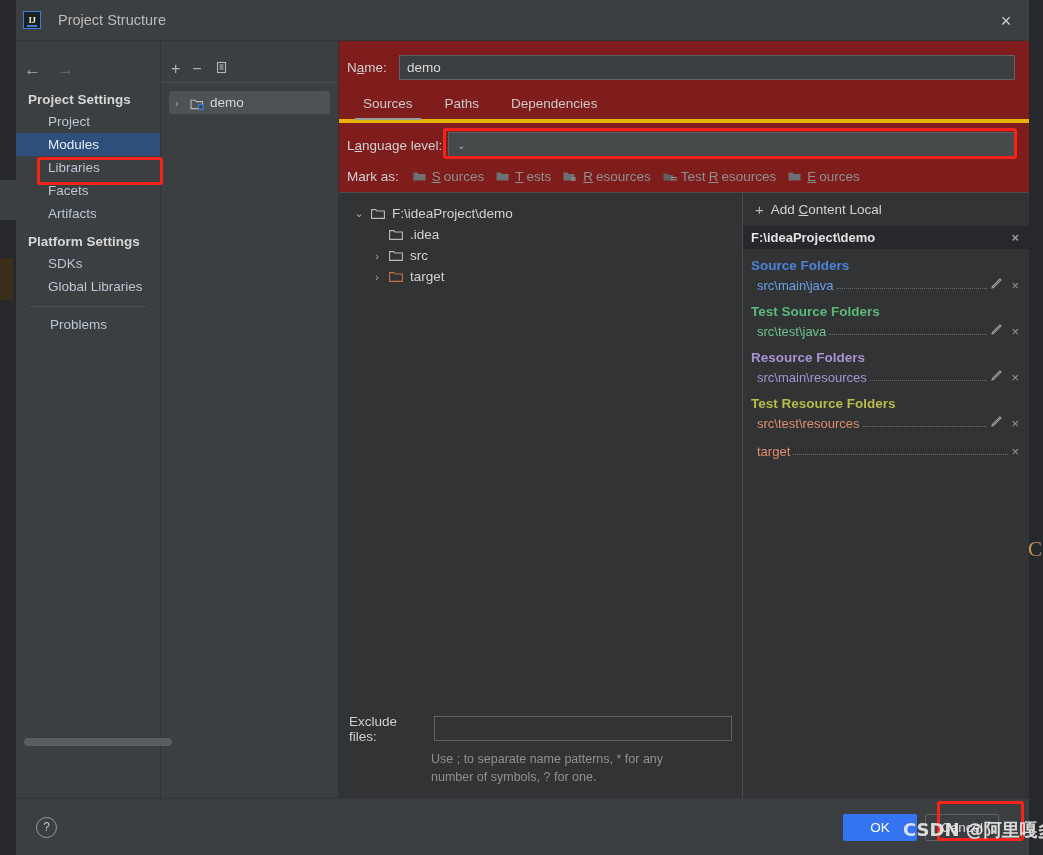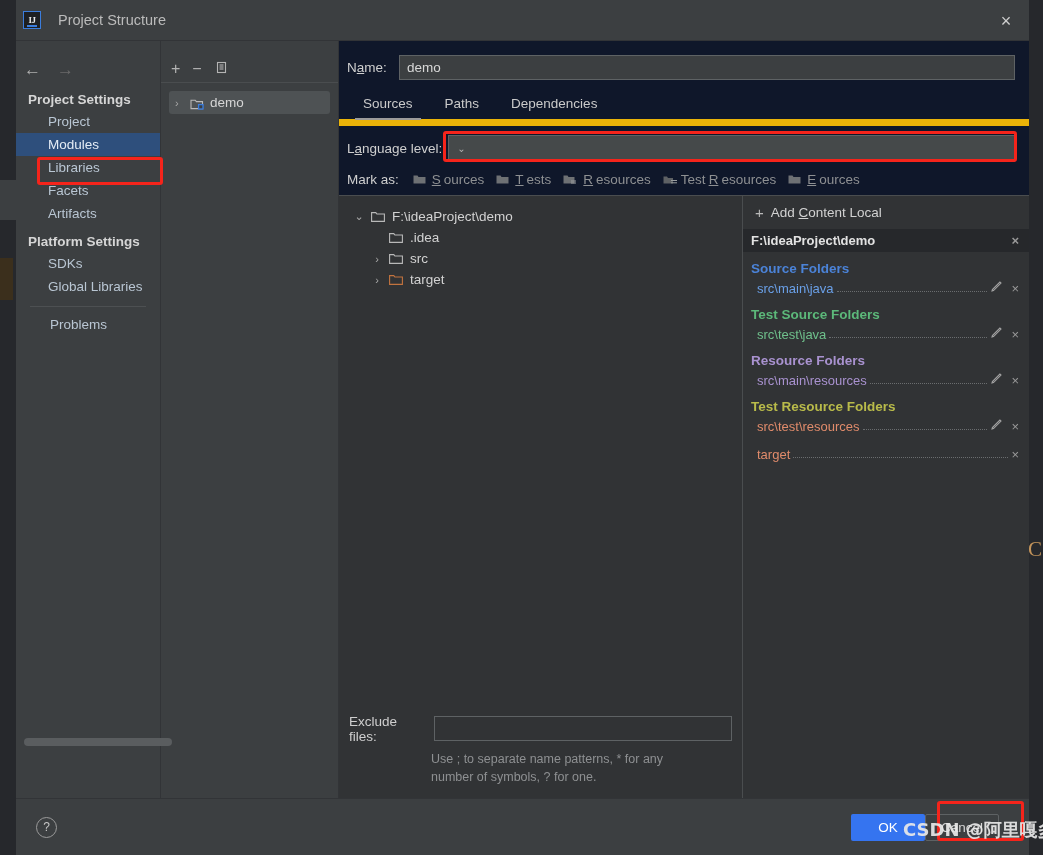--- a/index.html
+++ b/index.html
@@ -94,31 +94,31 @@
   .mod-list { padding: 8px 8px 0 8px; }
   .mod-row {
     display: flex; align-items: center; gap: 5px;
     background: #4e5254; border-radius: 3px; padding: 4px 6px; color: #d6d6d6; font-size: 13.5px;
   }
   .chev { color: #a9a9a9; font-size: 11px; width: 10px; display: inline-block; }
   .folder-glyph { position: relative; width: 15px; height: 12px; display:inline-block; }
   .folder-glyph svg { position: absolute; left: 0; top: 0; }
 
   
-  .main { flex: 1 1 auto; display: flex; flex-direction: column; min-width: 0; background: #0f172a; }
+  .main { flex: 1 1 auto; display: flex; flex-direction: column; min-width: 0; background: #7f1d1d; }
 
   .name-row { display: flex; align-items: center; padding: 14px 14px 0 8px; gap: 8px; }
   .name-label { color: #cfcfcf; font-size: 13.5px; width: 44px; }
   .name-label u { text-decoration: underline; }
   .name-input {
     flex: 1 1 auto; height: 25px; background: #3c3f41; border: 1px solid #5e6264;
     color: #d8d8d8; font-size: 13.5px; padding: 0 7px; display: flex; align-items: center;
   }
 
-  .tabs { display: flex; gap: 0; padding: 10px 0 0 8px; border-bottom: 7px solid #eab308; }
+  .tabs { display: flex; gap: 0; padding: 10px 0 0 8px; border-bottom: 4px solid #eab308; }
   .tab {
     padding: 6px 16px 8px 16px; color: #cacaca; font-size: 13.5px; position: relative;
   }
   .tab.active::after {
     content: ""; position: absolute; left: 8px; right: 8px; bottom: -1px; height: 2px; background: #9b9b9b;
   }
 
   .lang-row { display: flex; align-items: center; padding: 9px 14px 0 8px; gap: 6px; position: relative; }
   .lang-label { color: #cfcfcf; font-size: 13.5px; white-space: nowrap; }
   .combo {
@@ -168,21 +168,21 @@
   
   .footer {
     height: 57px; flex: 0 0 57px; background: #3c3f41; border-top: 1px solid #323437;
     display: flex; align-items: center; position: relative;
   }
   .help-btn {
     margin-left: 20px; width: 21px; height: 21px; border-radius: 50%;
     border: 1px solid #9b9b9b; color: #c5c5c5; font-size: 12px;
     display: flex; align-items: center; justify-content: center;
   }
-  .footer-btns { margin-left: auto; display: flex; gap: 0; padding-right: 30px; }
+  .footer-btns { margin-left: auto; display: flex; gap: 8px; padding-right: 30px; }
   .btn {
     min-width: 74px; height: 27px; font-size: 13.5px;
     display: flex; align-items: center; justify-content: center; border-radius: 2px;
   }
   .btn.primary { background: #3574f0; color: #ffffff; }
   .btn.secondary { background: #3c3f41; border: 1px solid #5e6264; color: #d6d6d6; }
 
   
   .watermark {
     position: absolute; left: 903px; top: 818px; color: #e9e9e9;

